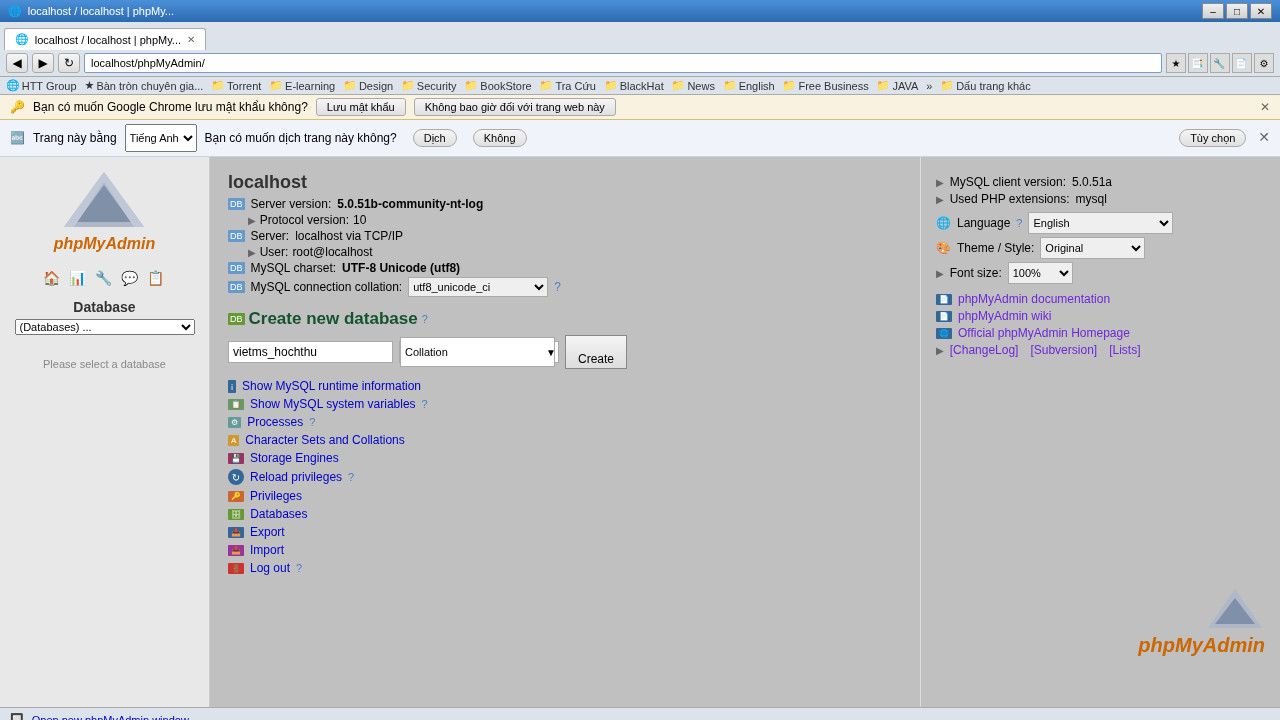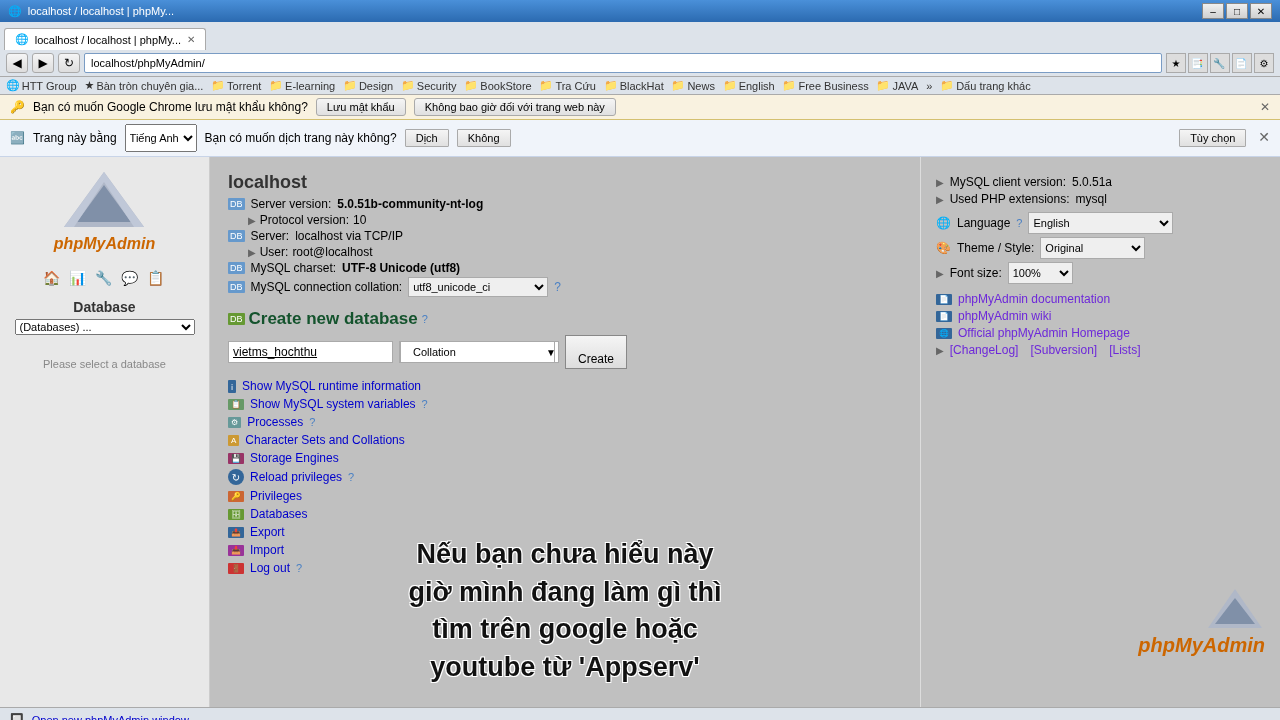--- a/index.html
+++ b/index.html
@@ -16,21 +16,21 @@
     .nav-bar { background: #dde3ea; padding: 3px 6px; display: flex; align-items: center; gap: 4px; border-bottom: 1px solid #aaa; }
     .nav-btn { width: 22px; height: 20px; background: linear-gradient(to bottom, #f5f5f5, #ddd); border: 1px solid #aaa; border-radius: 3px; display: flex; align-items: center; justify-content: center; font-size: 12px; cursor: pointer; }
     .address-bar { flex: 1; height: 20px; border: 1px solid #7a9cc4; background: white; padding: 0 6px; font-size: 11px; border-radius: 2px; }
     .nav-icons { display: flex; gap: 2px; }
     .nav-icon { width: 20px; height: 20px; background: #ddd; border: 1px solid #aaa; display: flex; align-items: center; justify-content: center; font-size: 10px; cursor: pointer; }
 
     .bookmarks-bar { background: #dde3ea; padding: 2px 6px; display: flex; align-items: center; gap: 8px; border-bottom: 1px solid #aaa; font-size: 11px; }
     .bookmark { display: flex; align-items: center; gap: 2px; cursor: pointer; color: #333; text-decoration: none; }
 
     .translate-bar { background: #f0f4fa; border-bottom: 1px solid #c8d4e8; padding: 4px 10px; display: flex; align-items: center; gap: 8px; font-size: 12px; }
-    .translate-btn { background: linear-gradient(to bottom, #f5f5f5, #e0e0e0); border: 1px solid #aaa; padding: 2px 10px; border-radius: 1px; cursor: pointer; font-size: 11px; }
+    .translate-btn { background: linear-gradient(to bottom, #f5f5f5, #e0e0e0); border: 1px solid #aaa; padding: 2px 10px; border-radius: 9px; cursor: pointer; font-size: 11px; margin-left: 8px; }
     .translate-close { margin-left: auto; cursor: pointer; color: #666; font-size: 14px; }
 
     .password-bar { background: #f9f2e0; border-bottom: 1px solid #d4c070; padding: 3px 10px; display: flex; align-items: center; gap: 8px; font-size: 12px; }
     .pw-btn { background: linear-gradient(to bottom, #f5f5f5, #e0e0e0); border: 1px solid #aaa; padding: 2px 10px; border-radius: 3px; cursor: pointer; font-size: 11px; }
     .pw-close { margin-left: auto; cursor: pointer; color: #666; }
 
     
     .sidebar { width: 210px; background: #e8e8e8; border-right: 1px solid #ccc; padding: 10px 0; display: flex; flex-direction: column; align-items: center; }
     .sidebar-logo { text-align: center; margin-bottom: 8px; }
     .logo-text { color: #cc6600; font-size: 16px; font-weight: bold; font-style: italic; }
@@ -46,21 +46,21 @@
     .info-row { display: flex; align-items: center; gap: 6px; margin: 2px 0; font-size: 12px; }
     .info-indent { margin-left: 20px; display: flex; align-items: center; gap: 4px; font-size: 12px; }
     .arrow-right { color: #666; font-size: 10px; }
 
     .create-db-section { margin: 8px 0; }
     .create-db-row { display: flex; align-items: center; gap: 4px; margin-bottom: 6px; }
     .create-db-title { font-size: 17px; font-weight: bold; color: #14532d; }
     .help-icon { color: #4a80c4; font-size: 11px; cursor: pointer; }
 
     .create-db-inputs { display: flex; align-items: center; gap: 6px; margin-left: 0; }
-    .db-name-input { width: 165px; height: 22px; border: 1px solid #aaa; padding: 0 4px; font-size: 12px; text-decoration: underline; }
+    .db-name-input { width: 165px; height: 22px; border: 1px solid #aaa; padding: 0 4px; font-size: 12px; }
     .collation-select { width: 160px; height: 22px; border: 1px solid #aaa; font-size: 11px; display: flex; align-items: center; background: white; position: relative; }
     .collation-select select { width: 100%; height: 100%; border: none; font-size: 11px; appearance: none; padding: 0 4px; background: white; }
     .collation-arrow { position: absolute; right: 2px; top: 50%; transform: translateY(-50%); font-size: 10px; pointer-events: none; }
     .create-btn { background: linear-gradient(to bottom, #f5f5f5, #ddd); border: 1px solid #888; padding: 16px 12px; font-size: 12px; cursor: pointer; height: 22px; }
 
     .links-section { margin: 10px 0; }
     .link-row { display: flex; align-items: center; gap: 6px; margin: 4px 0; }
     .link-a { color: #0000cc; text-decoration: none; font-size: 12px; cursor: pointer; }
     .right-title { font-size: 18px; font-weight: bold; color: #333; margin-bottom: 12px; }
     .right-row { display: flex; align-items: center; gap: 6px; margin: 3px 0; font-size: 12px; }
@@ -222,21 +222,21 @@
 
     <div class="create-db-section">
       <div class="create-db-row">
         <span style="background:#669933;color:white;font-size:9px;padding:1px 2px;border-radius:1px;">DB</span>
         <span class="create-db-title">Create new database</span>
         <span class="help-icon">?</span>
       </div>
       <div class="create-db-inputs">
         <input class="db-name-input" type="text" value="vietms_hochthu" style="">
         <div class="collation-select">
-          <select style="width:155px;height:22px;font-size:11px;border:1px solid #aaa;appearance:none;padding: 0 12px;">
+          <select style="width:155px;height:30px;font-size:11px;border:1px solid #aaa;appearance:none;padding: 0 4px;">
             <option>Collation</option>
           </select>
           <span class="collation-arrow">▼</span>
         </div>
         <button class="create-btn">Create</button>
       </div>
     </div>
 
     <div class="links-section">
       <div class="link-row">
@@ -282,26 +282,20 @@
         <span style="background:#993399;color:white;font-size:8px;padding:1px 3px;border-radius:1px;">📥</span>
         <a class="link-a">Import</a>
       </div>
       <div class="link-row">
         <span style="background:#cc3333;color:white;font-size:8px;padding:1px 3px;border-radius:1px;">🚪</span>
         <a class="link-a">Log out</a>
         <span style="color:#4a80c4;font-size:11px;cursor:pointer;">?</span>
       </div>
     </div>
 
-    <div style="position:absolute; bottom:20px; left:0; right:0; text-align:center; font-size:27px; font-weight:bold; color:#111; line-height:1.4; text-shadow: 1px 1px 0 white, -1px -1px 0 white, 1px -1px 0 white, -1px 1px 0 white; pointer-events:none;">
-      Nếu bạn chưa hiểu này<br>
-      giờ mình đang làm gì thì<br>
-      tìm trên google hoặc<br>
-      youtube từ 'Appserv'
-    </div>
   </div>
 
   <div style="width:360px; padding:15px; border-left:1px solid #ddd; position:relative;">
 
     <div class="right-row">
       <span class="right-arrow">▶</span>
       <span>MySQL client version:</span>
       <span>5.0.51a</span>
     </div>
     <div class="right-row">

